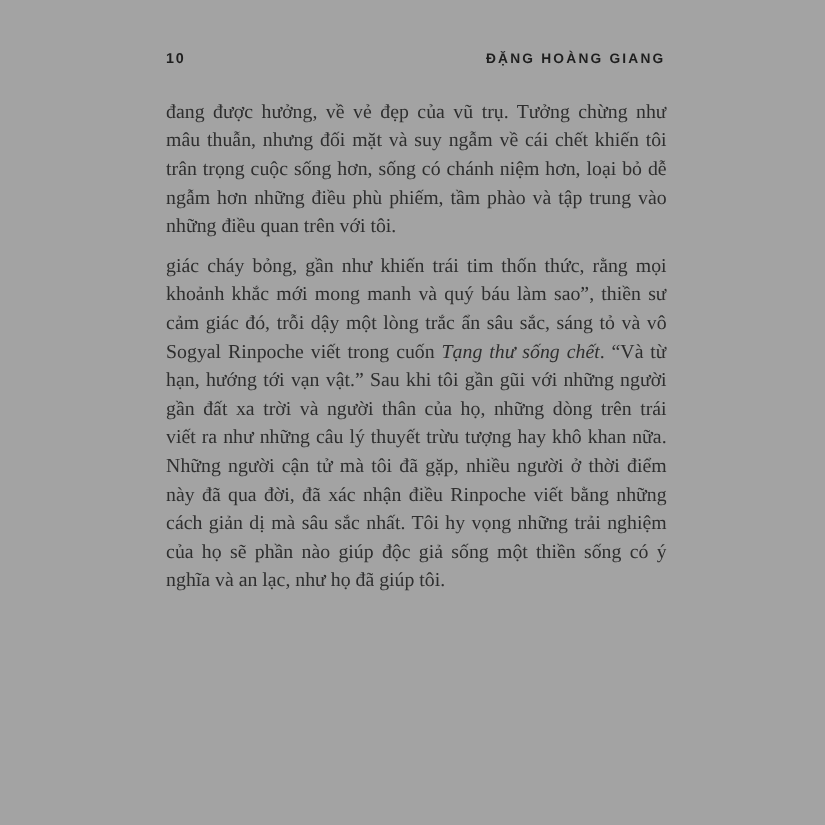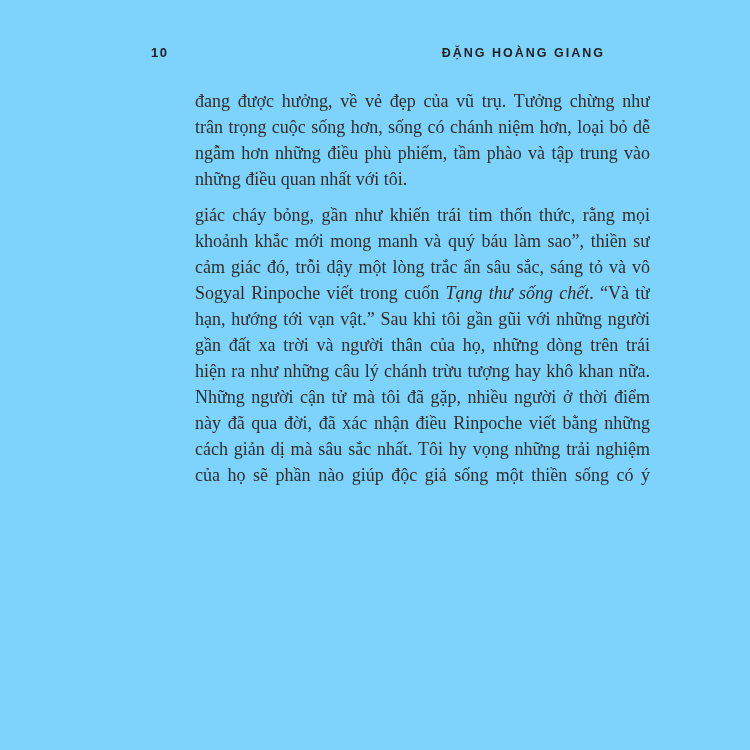--- a/index.html
+++ b/index.html
@@ -4,21 +4,21 @@
 <style>
   html, body {
     margin: 0;
     padding: 0;
     background: #ffffff;
   }
   .page {
     position: relative;
     width: 750px;
     height: 750px;
-    background: #7dd3fc;
+    background: #a3a3a3;
     overflow: hidden;
     font-family: "Liberation Serif", "DejaVu Serif", serif;
   }
   .running-head-row {
     position: absolute;
     top: 45px;
     left: 151px;
     width: 454px;
     display: flex;
     justify-content: space-between;
@@ -38,21 +38,20 @@
   }
   .body-text {
     position: absolute;
     top: 88px;
     left: 151px;
     width: 455px;
     font-size: 18px;
     line-height: 26px;
     color: #2e2e2e;
     text-align: justify;
-    margin-left: 44px;
   }
   .paragraph { margin: 0; padding: 0; }
   .paragraph + .paragraph { margin-top: 10px; }
   .line {
     text-align: justify;
     text-align-last: justify;
     height: 26px;
     overflow: hidden;
   }
   .line.last {
@@ -72,34 +71,36 @@
 
   <div class="running-head-row">
     <span class="page-number">10</span>
     <span class="running-title">ĐẶNG HOÀNG GIANG</span>
   </div>
 
   <div class="body-text">
 
     <div class="paragraph">
       <div class="line">đang được hưởng, về vẻ đẹp của vũ trụ. Tưởng chừng như</div>
+      <div class="line">mâu thuẫn, nhưng đối mặt và suy ngẫm về cái chết khiến tôi</div>
       <div class="line">trân trọng cuộc sống hơn, sống có chánh niệm hơn, loại bỏ dễ</div>
       <div class="line">ngẫm hơn những điều phù phiếm, tầm phào và tập trung vào</div>
-      <div class="line last">những điều quan nhất với tôi.</div>
+      <div class="line last">những điều quan trên với tôi.</div>
     </div>
 
     <div class="paragraph">
       <div class="line">giác cháy bỏng, gần như khiến trái tim thốn thức, rằng mọi</div>
       <div class="line">khoảnh khắc mới mong manh và quý báu làm sao”, thiền sư</div>
       <div class="line">cảm giác đó, trỗi dậy một lòng trắc ẩn sâu sắc, sáng tỏ và vô</div>
       <div class="line"><span>Sogyal Rinpoche viết trong cuốn </span><em>Tạng thư sống chết</em><span>. “Và từ</span></div>
       <div class="line">hạn, hướng tới vạn vật.” Sau khi tôi gần gũi với những người</div>
       <div class="line">gần đất xa trời và người thân của họ, những dòng trên trái</div>
-      <div class="line">hiện ra như những câu lý chánh trừu tượng hay khô khan nữa.</div>
+      <div class="line">viết ra như những câu lý thuyết trừu tượng hay khô khan nữa.</div>
       <div class="line">Những người cận tử mà tôi đã gặp, nhiều người ở thời điểm</div>
       <div class="line">này đã qua đời, đã xác nhận điều Rinpoche viết bằng những</div>
       <div class="line">cách giản dị mà sâu sắc nhất. Tôi hy vọng những trải nghiệm</div>
       <div class="line">của họ sẽ phần nào giúp độc giả sống một thiền sống có ý</div>
+      <div class="line last">nghĩa và an lạc, như họ đã giúp tôi.</div>
     </div>
 
   </div>
 
 </div>
 
 </body></html>

